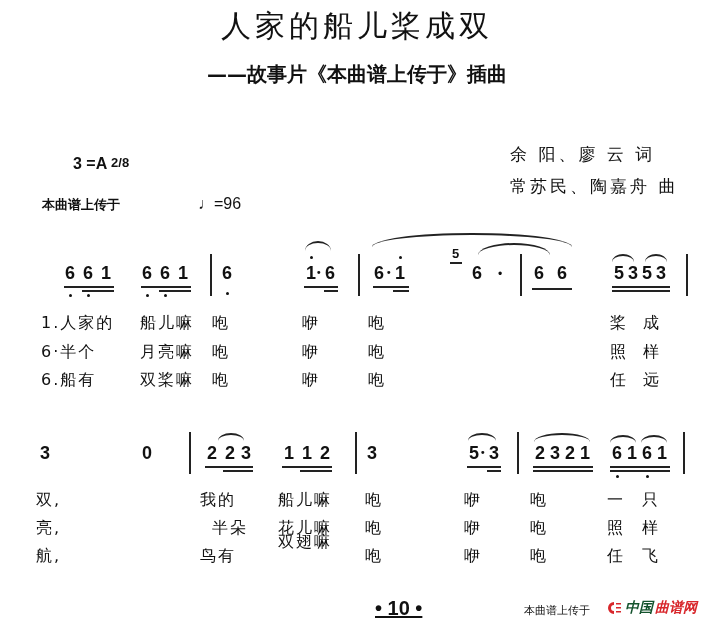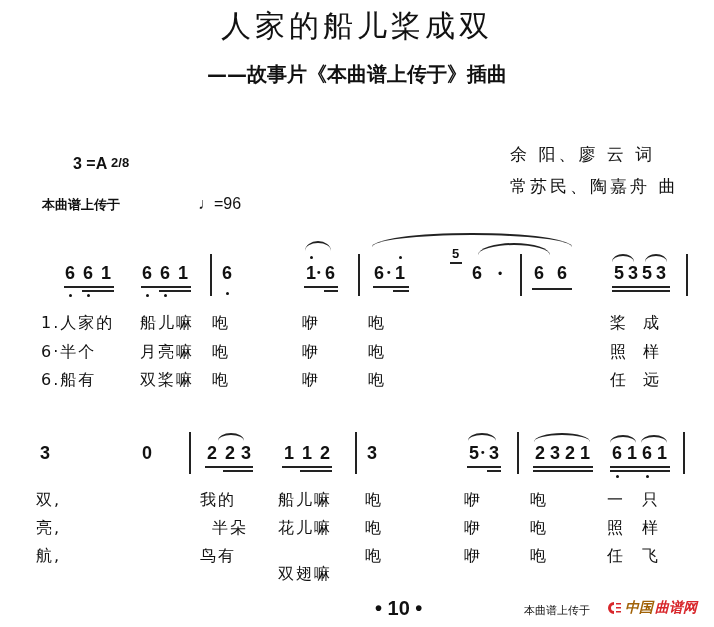--- a/index.html
+++ b/index.html
@@ -12,21 +12,21 @@
   .key { font-family: "Liberation Sans", sans-serif; font-weight: bold; font-size: 16px; }
   .key .ts { display: inline-block; font-size: 13px; transform: translateY(-2px); }
   .style-mark { font-size: 13px; font-weight: bold; font-family: "DejaVu Sans", sans-serif; }
   .tempo { font-family: "Liberation Sans", sans-serif; font-size: 16px; }
   .n { position: absolute; font-family: "Liberation Sans", sans-serif; font-weight: bold; font-size: 18px; text-align: center; width: 14px; }
   .dot-b { position: absolute; width: 3px; height: 3px; border-radius: 50%; background: #111; }
   .line { position: absolute; height: 1.6px; background: #222; }
   .bar { position: absolute; width: 2px; background: #222; }
   .arc { position: absolute; border-top: 2px solid #222; border-radius: 50% 50% 0 0 / 100% 100% 0 0; }
   .lyr { position: absolute; font-size: 16px; font-weight: normal; letter-spacing: 2px; font-family: "DejaVu Sans", sans-serif; }
-  .page { font-family: "Liberation Sans", sans-serif; font-size: 20px; font-weight: bold; }
+  .page { font-family: "Liberation Sans", sans-serif; font-size: 20px; font-weight: bold; text-decoration: underline; }
   .footer-text { font-size: 11px; font-family: "DejaVu Sans", sans-serif; }
   .logo { font-size: 14px; font-weight: bold; font-style: italic; font-family: "DejaVu Sans", sans-serif; }
 </style>
 </head>
 <body>
 
 <div class="abs title">人家的船儿桨成双</div>
 <div class="abs subtitle">——故事片《本曲谱上传于》插曲</div>
 
 <div class="abs credit" style="left:510px; top:143px;">余 阳、廖 云 词</div>
@@ -204,33 +204,33 @@
     <span class="lyr" style="left:278px; top:518px;">花儿嘛</span>
     <span class="lyr" style="left:365px; top:518px;">咆</span>
     <span class="lyr" style="left:464px; top:518px;">咿</span>
     <span class="lyr" style="left:530px; top:518px;">咆</span>
     <span class="lyr" style="left:607px; top:518px;">照</span>
     <span class="lyr" style="left:642px; top:518px;">样</span>
   </div>
   <div>
     <span class="lyr" style="left:36px; top:546px;">航,</span>
     <span class="lyr" style="left:200px; top:546px;">鸟有</span>
-    <span class="lyr" style="left:278px; top:564px;">双翅嘛</span>
+    <span class="lyr" style="left:278px; top:532px;">双翅嘛</span>
     <span class="lyr" style="left:365px; top:546px;">咆</span>
     <span class="lyr" style="left:464px; top:546px;">咿</span>
     <span class="lyr" style="left:530px; top:546px;">咆</span>
     <span class="lyr" style="left:607px; top:546px;">任</span>
     <span class="lyr" style="left:642px; top:546px;">飞</span>
   </div>
 </div>
 
 <div class="abs page" style="left:375px; top:597px;">• 10 •</div>
 <div class="abs footer-text" style="left:524px; top:603px;">本曲谱上传于</div>
 <div class="abs" style="left:605px; top:599px; display:flex; align-items:center; gap:2px;">
   <svg width="18" height="16" viewBox="0 0 18 16">
     <path d="M9 2 A6 6 0 1 0 9 14 L9 11 A3 3 0 1 1 9 5 Z" fill="#d8262b"></path>
     <rect x="11" y="3" width="5" height="1.5" fill="#d8262b"></rect>
     <rect x="11" y="7" width="5" height="1.5" fill="#d8262b"></rect>
     <rect x="11" y="11" width="5" height="1.5" fill="#d8262b"></rect>
   </svg>
-  <span class="logo" style="color:#a16207;">中国</span>
+  <span class="logo" style="color:#14532d;">中国</span>
     <span class="logo" style="color:#d8262b;">曲谱网</span>
 </div>
 
 </body></html>

